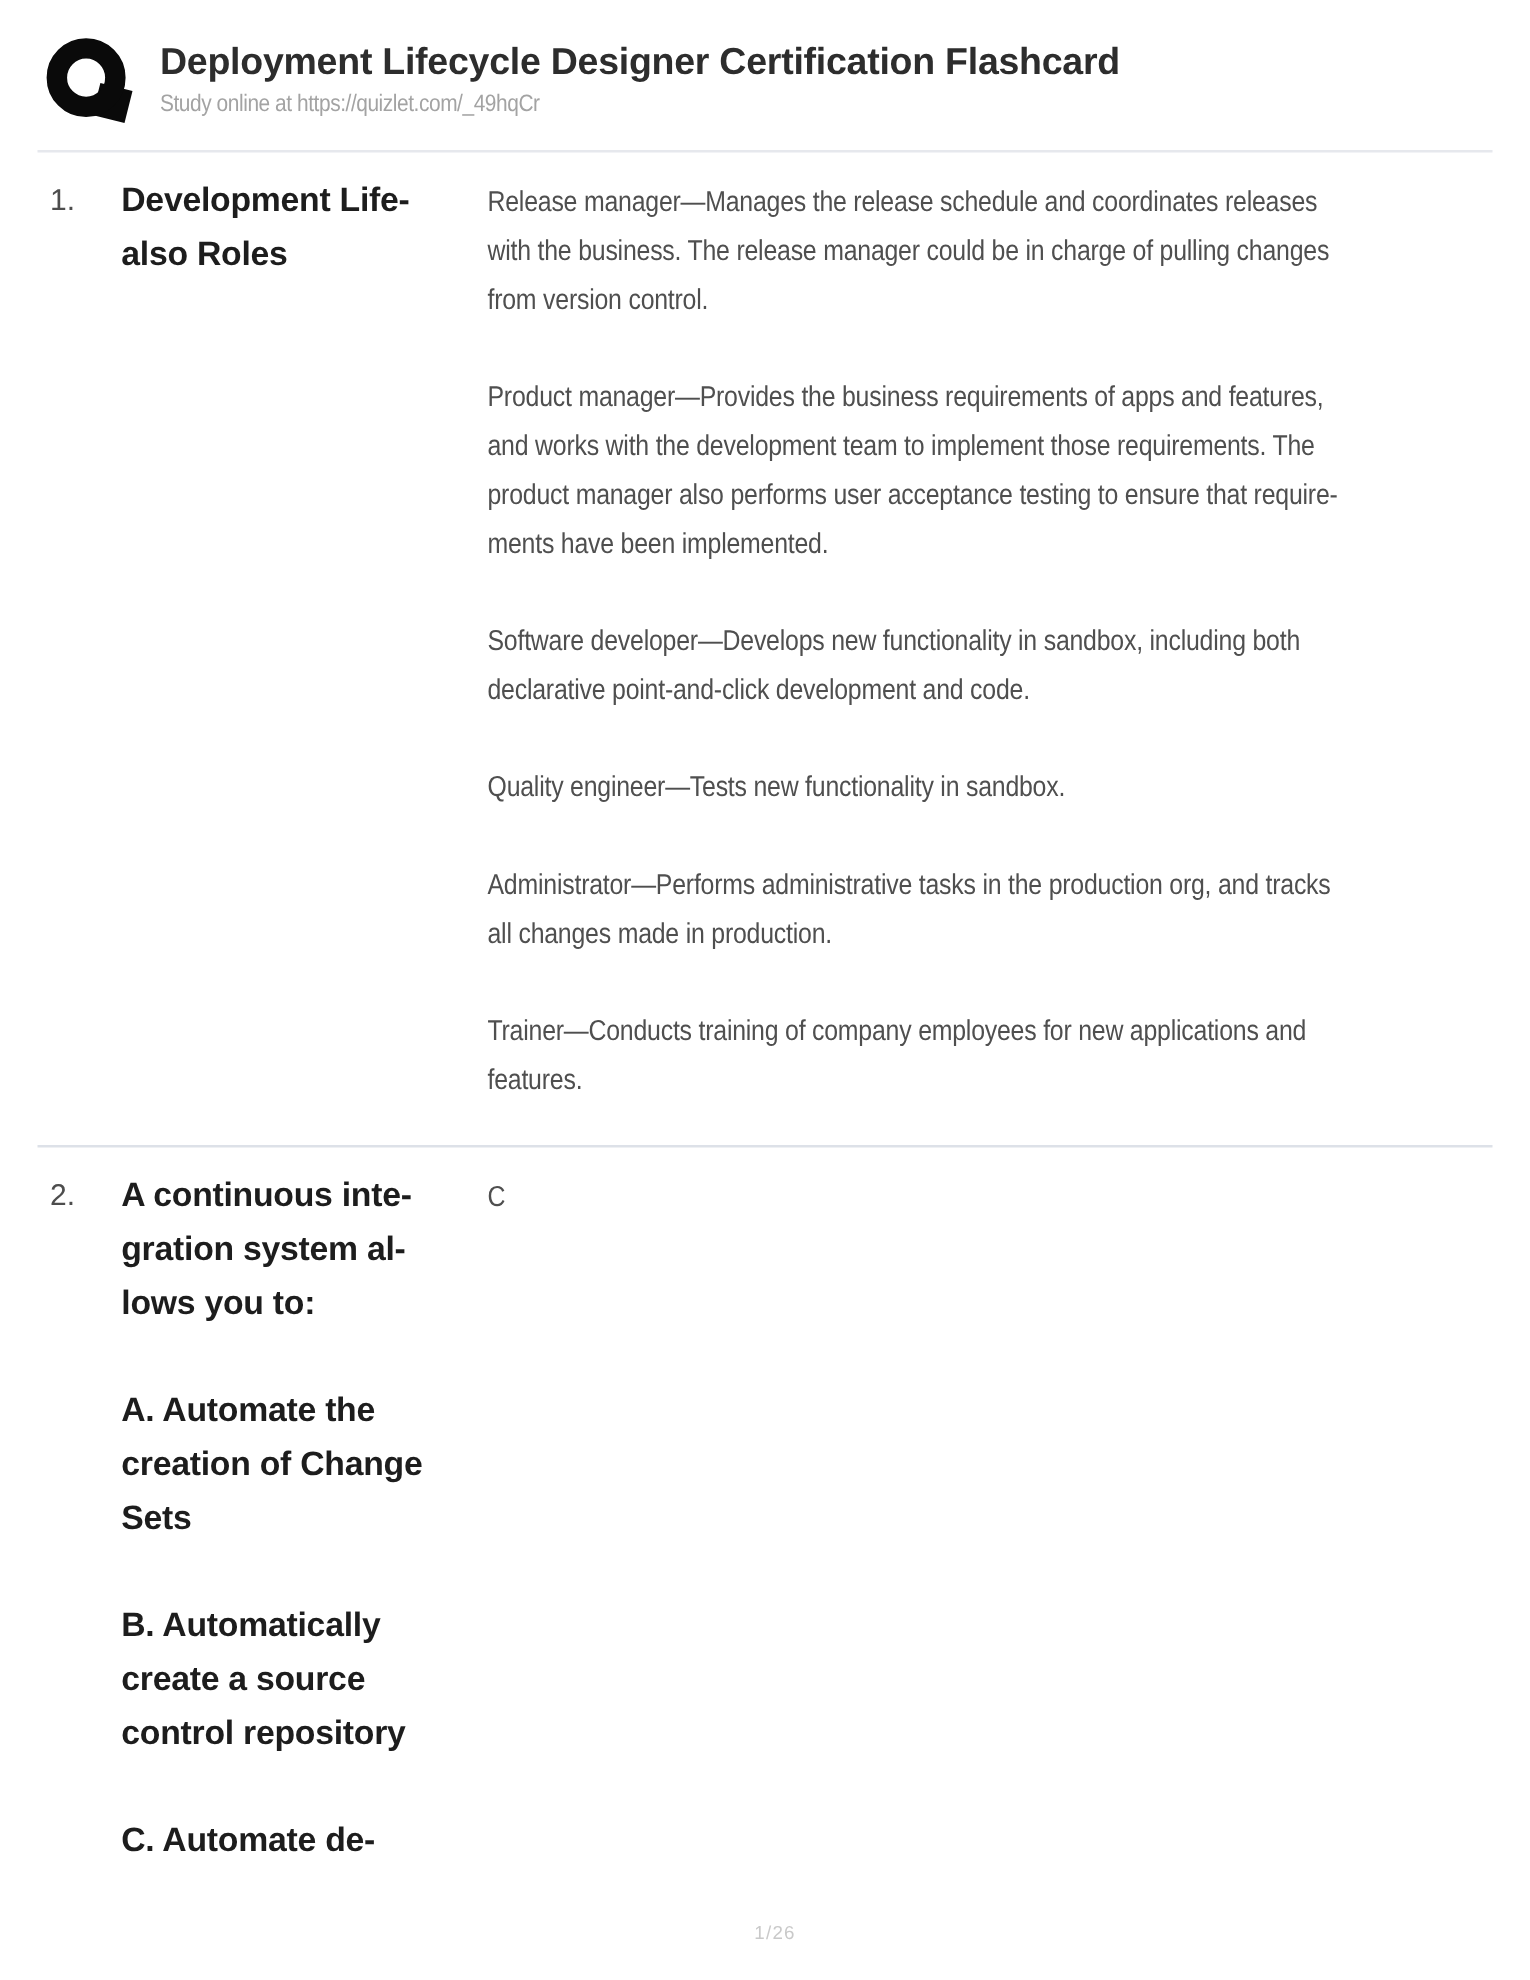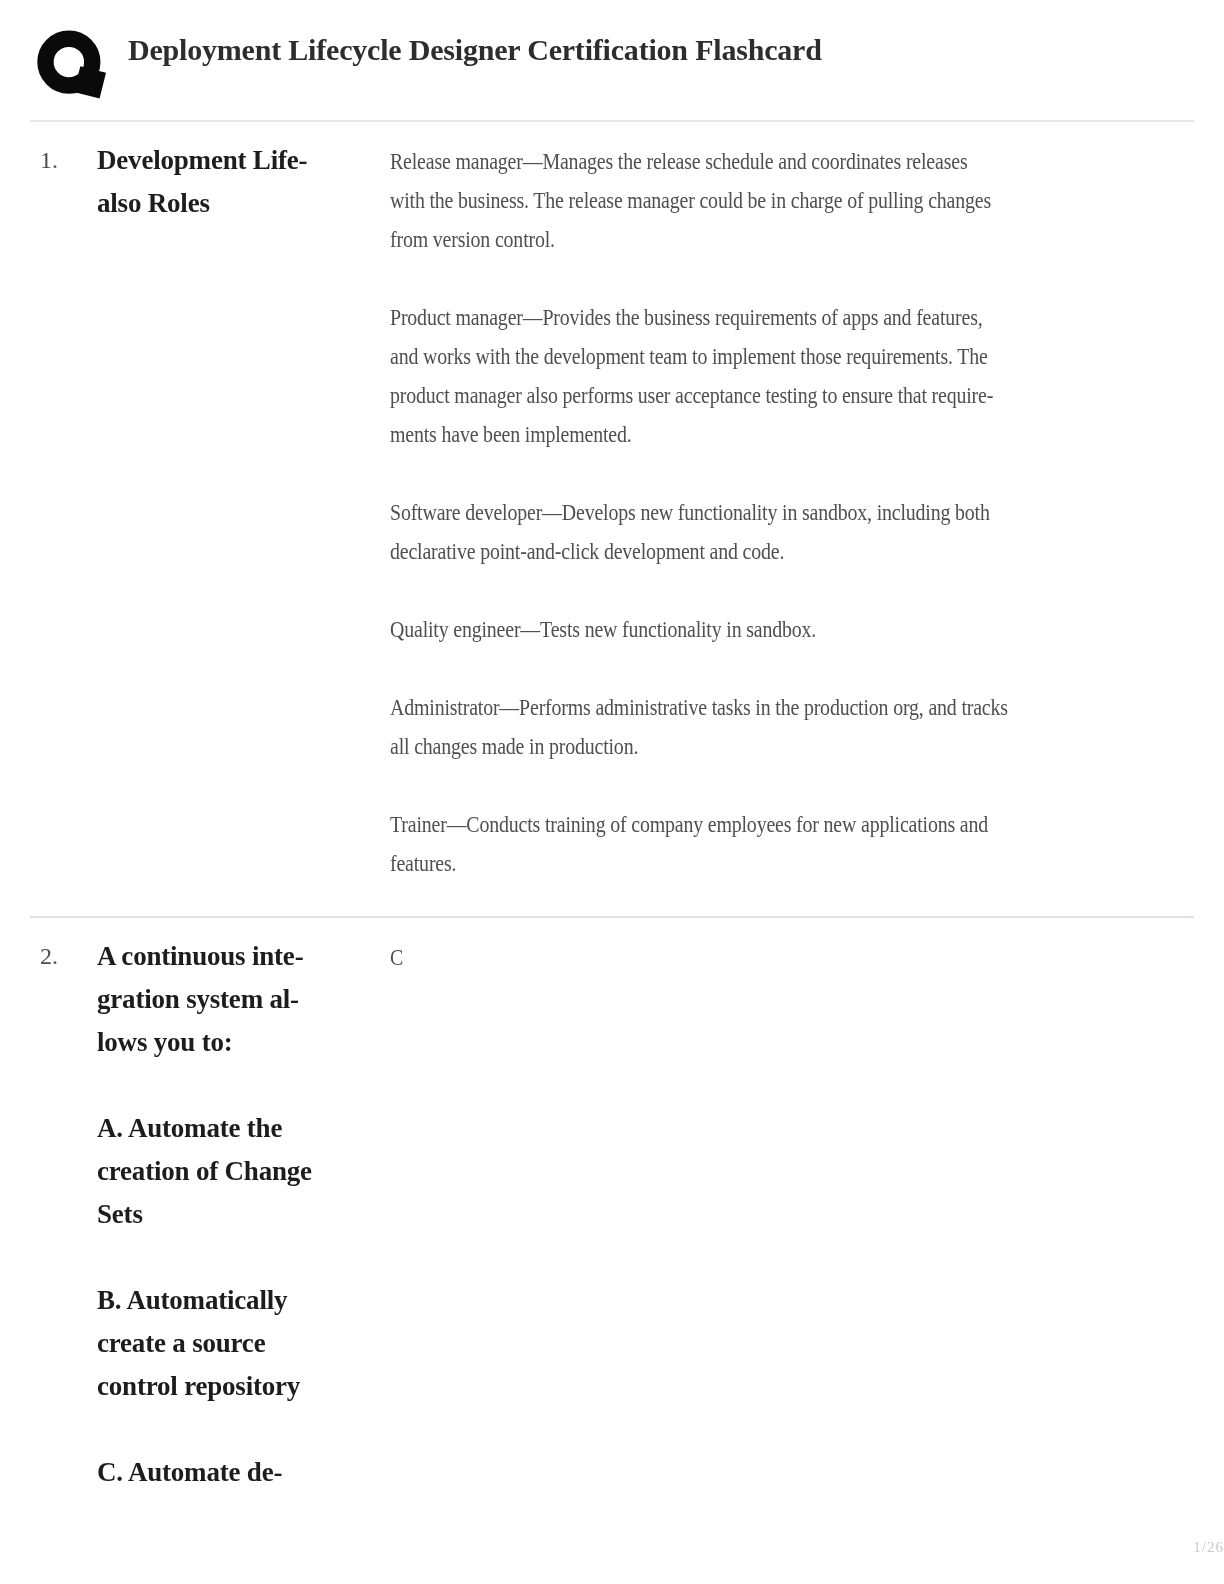--- a/index.html
+++ b/index.html
@@ -5,21 +5,21 @@
   html, body {
     margin: 0;
     padding: 0;
     background: #ffffff;
   }
   .page {
     position: relative;
     width: 1224px;
     height: 1584px;
     background: #ffffff;
-    font-family: Liberation Serif, serif;
+    font-family: Liberation Sans, sans-serif;
     overflow: hidden;
     border-radius: 25px;
   }
 
   
   .header {
     display: flex;
     align-items: flex-start;
     padding: 24px 30px 0 33px;
   }
@@ -110,21 +110,21 @@
   .def-scale p:last-child { margin-bottom: 0; }
 
   .card-1-wrap .divider { margin-top: 33px; }
 
   
   .footer {
     position: absolute;
     left: 0;
     right: 0;
     bottom: 28px;
-    text-align: right;
+    text-align: center;
     margin-left: 16px;
   }
   .page-number {
     font-size: 15px;
     font-weight: 300;
     color: #c9c9c9;
     letter-spacing: 1px;
   }
 </style>
 </head>
@@ -132,20 +132,23 @@
 
 <div class="page">
 
   <div class="header">
     <svg class="logo" viewBox="0 0 100 104" aria-hidden="true">
       <rect x="56" y="56" width="34" height="34" transform="rotate(14 73 73)" fill="#0a0a0a"></rect>
       <circle cx="46" cy="47" r="30" fill="none" stroke="#0a0a0a" stroke-width="21"></circle>
     </svg>
     <div class="header-text">
       <div class="page-title">Deployment Lifecycle Designer Certification Flashcard</div>
+      <div class="page-subtitle-wrap">
+        <span class="page-subtitle">Study online at https://quizlet.com/_49hqCr</span>
+      </div>
     </div>
   </div>
   <div class="divider"></div>
 
   <div class="card-1-wrap">
     <div class="card">
       <div class="card-number">1.</div>
       <div class="card-term">Development Life-
 also Roles</div>
       <div class="card-definition">

